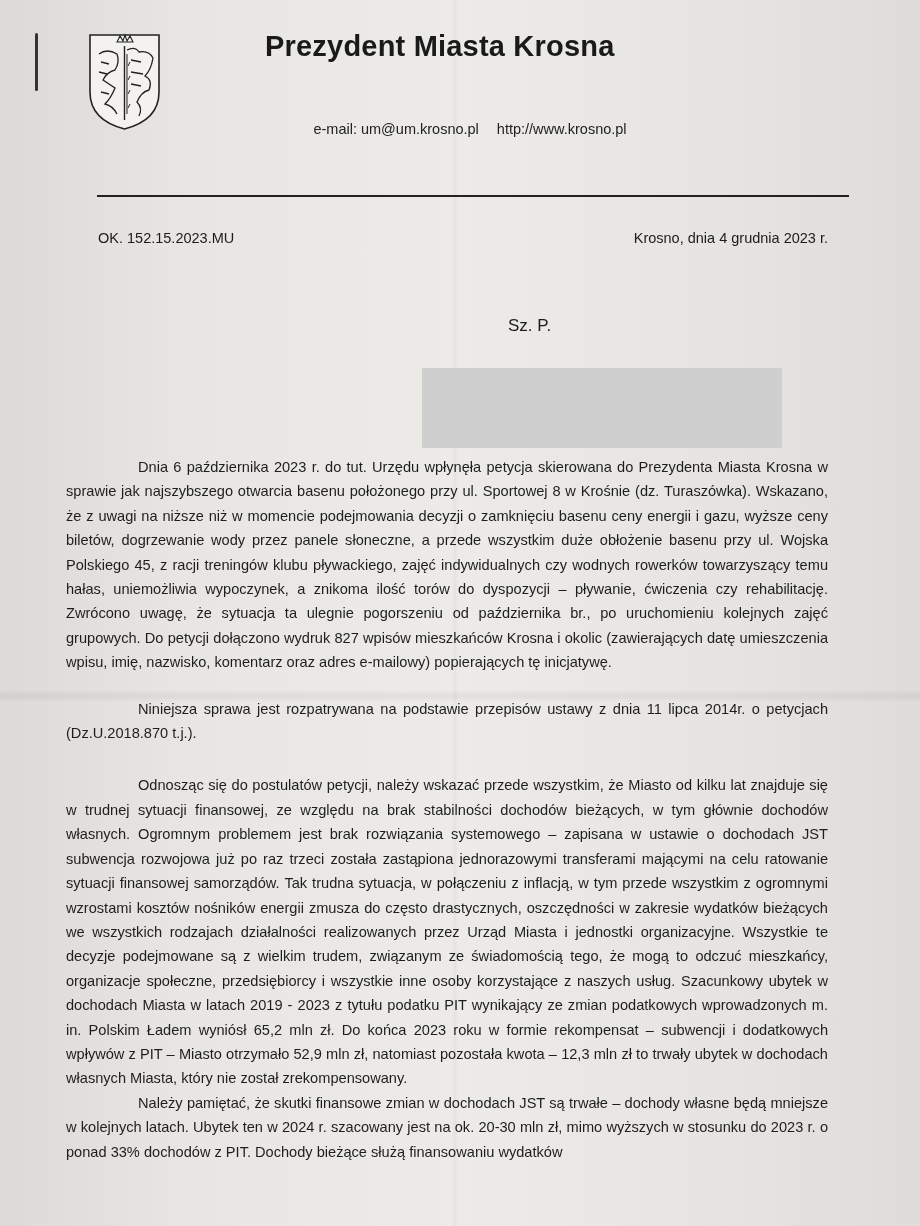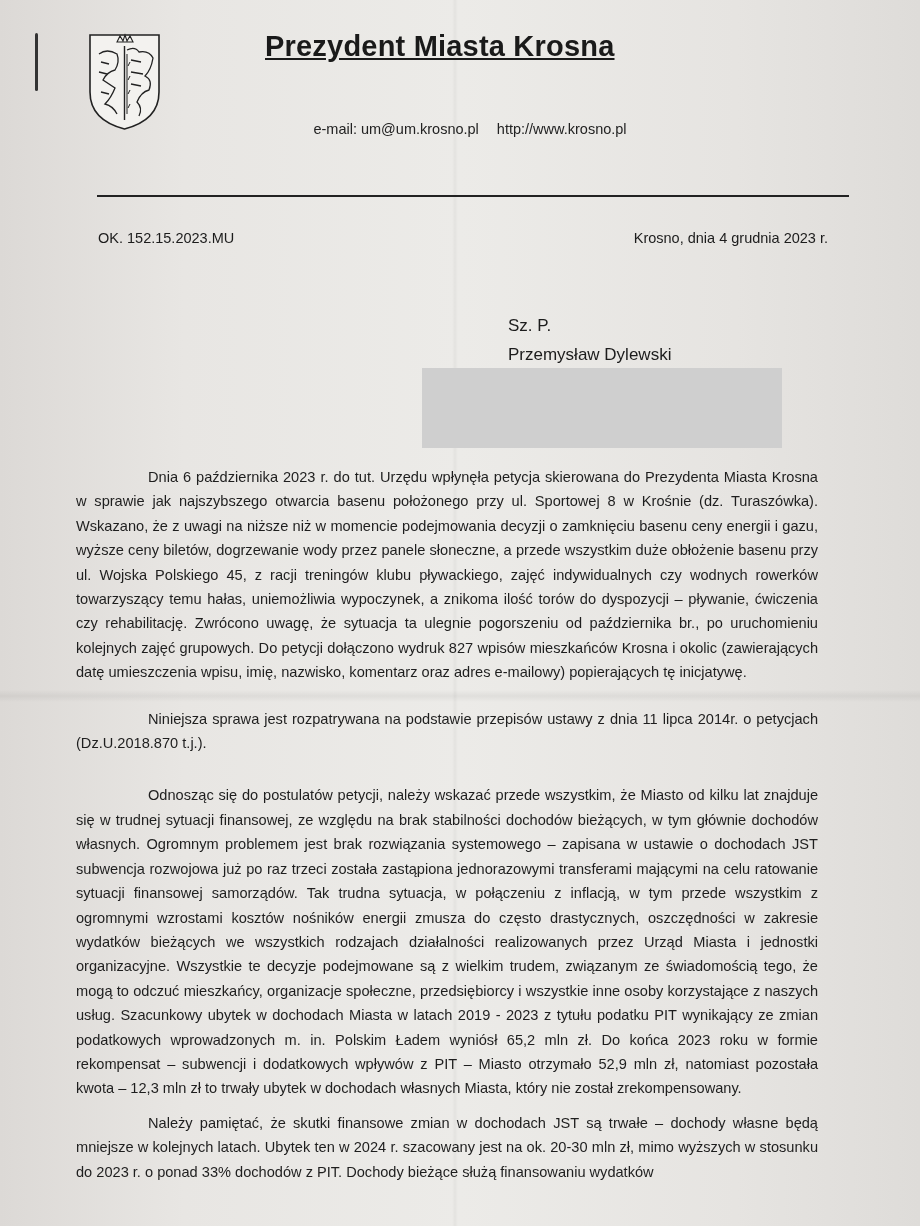--- a/index.html
+++ b/index.html
@@ -20,21 +20,21 @@
   }
   .edge-mark {
     position: absolute; left: 35px; top: 33px; width: 3px; height: 58px;
     background: #333; border-radius: 2px;
   }
   .crest {
     position: absolute; left: 87px; top: 32px; width: 75px; height: 100px;
   }
   .header-title {
     position: absolute; left: 265px; top: 30px;
-    font-size: 29px; font-weight: bold; color: #1a1a1a; letter-spacing: 0.2px; text-decoration: underline;
+    font-size: 29px; font-weight: bold; color: #1a1a1a; letter-spacing: 0.2px;
   }
   .header-contact {
     position: absolute; left: 170px; width: 600px; top: 118px;
     text-align: center; font-size: 14.5px; line-height: 22px; color: #222;
   }
   .header-contact .sep { display: inline-block; width: 18px; }
   .header-rule {
     position: absolute; left: 97px; top: 195px; width: 752px; height: 2px; background: #222;
   }
   .ref-number {
@@ -46,21 +46,21 @@
   .addressee {
     position: absolute; left: 508px; top: 311px; font-size: 17px; line-height: 29px;
   }
   .redacted {
     position: absolute; left: 422px; top: 368px; width: 360px; height: 80px; background: #cfcfcf;
   }
   .body-text {
     position: absolute; left: 66px; width: 762px; top: 455px;
     font-size: 14.6px; line-height: 24.4px; text-align: justify; color: #1e1e1e;
   }
-  .body-text p { margin: 10px; text-indent: 72px; }
+  .body-text p { margin: 0; text-indent: 72px; }
   .p-gap { margin-top: 22px !important; }
   .p-gap2 { margin-top: 28px !important; }
 </style>
 </head>
 <body>
 
 <div class="vfold"></div>
 <div class="fold-shadow"></div>
 <div class="edge-mark"></div>
 
@@ -81,21 +81,20 @@
   </div>
 </div>
 
 <div class="header-rule"></div>
 
 <div class="ref-number">OK. 152.15.2023.MU</div>
 <div class="place-date">Krosno, dnia 4 grudnia 2023 r.</div>
 
 <div class="addressee">
   <div>Sz. P.</div>
-  <div>Przemysław Dylewski</div>
 </div>
 <div class="redacted"></div>
 
 <div class="body-text">
   <p>Dnia 6 października 2023 r. do tut. Urzędu wpłynęła petycja skierowana do Prezydenta Miasta Krosna w sprawie jak najszybszego otwarcia basenu położonego przy ul. Sportowej 8 w Krośnie (dz. Turaszówka). Wskazano, że z uwagi na niższe niż w momencie podejmowania decyzji o zamknięciu basenu ceny energii i gazu, wyższe ceny biletów, dogrzewanie wody przez panele słoneczne, a przede wszystkim duże obłożenie basenu przy ul. Wojska Polskiego 45, z racji treningów klubu pływackiego, zajęć indywidualnych czy wodnych rowerków towarzyszący temu hałas, uniemożliwia wypoczynek, a znikoma ilość torów do dyspozycji – pływanie, ćwiczenia czy rehabilitację. Zwrócono uwagę, że sytuacja ta ulegnie pogorszeniu od października br., po uruchomieniu kolejnych zajęć grupowych. Do petycji dołączono wydruk 827 wpisów mieszkańców Krosna i okolic (zawierających datę umieszczenia wpisu, imię, nazwisko, komentarz oraz adres e-mailowy) popierających tę inicjatywę.</p>
   <p class="p-gap">Niniejsza sprawa jest rozpatrywana na podstawie przepisów ustawy z dnia 11 lipca 2014r. o petycjach (Dz.U.2018.870 t.j.).</p>
   <p class="p-gap2">Odnosząc się do postulatów petycji, należy wskazać przede wszystkim, że Miasto od kilku lat znajduje się w trudnej sytuacji finansowej, ze względu na brak stabilności dochodów bieżących, w tym głównie dochodów własnych. Ogromnym problemem jest brak rozwiązania systemowego – zapisana w ustawie o dochodach JST subwencja rozwojowa już po raz trzeci została zastąpiona jednorazowymi transferami mającymi na celu ratowanie sytuacji finansowej samorządów. Tak trudna sytuacja, w połączeniu z inflacją, w tym przede wszystkim z ogromnymi wzrostami kosztów nośników energii zmusza do często drastycznych, oszczędności w zakresie wydatków bieżących we wszystkich rodzajach działalności realizowanych przez Urząd Miasta i jednostki organizacyjne. Wszystkie te decyzje podejmowane są z wielkim trudem, związanym ze świadomością tego, że mogą to odczuć mieszkańcy, organizacje społeczne, przedsiębiorcy i wszystkie inne osoby korzystające z naszych usług. Szacunkowy ubytek w dochodach Miasta w latach 2019 - 2023 z tytułu podatku PIT wynikający ze zmian podatkowych wprowadzonych m. in. Polskim Ładem wyniósł 65,2 mln zł. Do końca 2023 roku w formie rekompensat – subwencji i dodatkowych wpływów z PIT – Miasto otrzymało 52,9 mln zł, natomiast pozostała kwota – 12,3 mln zł to trwały ubytek w dochodach własnych Miasta, który nie został zrekompensowany.</p>
   <p>Należy pamiętać, że skutki finansowe zmian w dochodach JST są trwałe – dochody własne będą mniejsze w kolejnych latach. Ubytek ten w 2024 r. szacowany jest na ok. 20-30 mln zł, mimo wyższych w stosunku do 2023 r. o ponad 33% dochodów z PIT. Dochody bieżące służą finansowaniu wydatków</p>
 </div>
 

